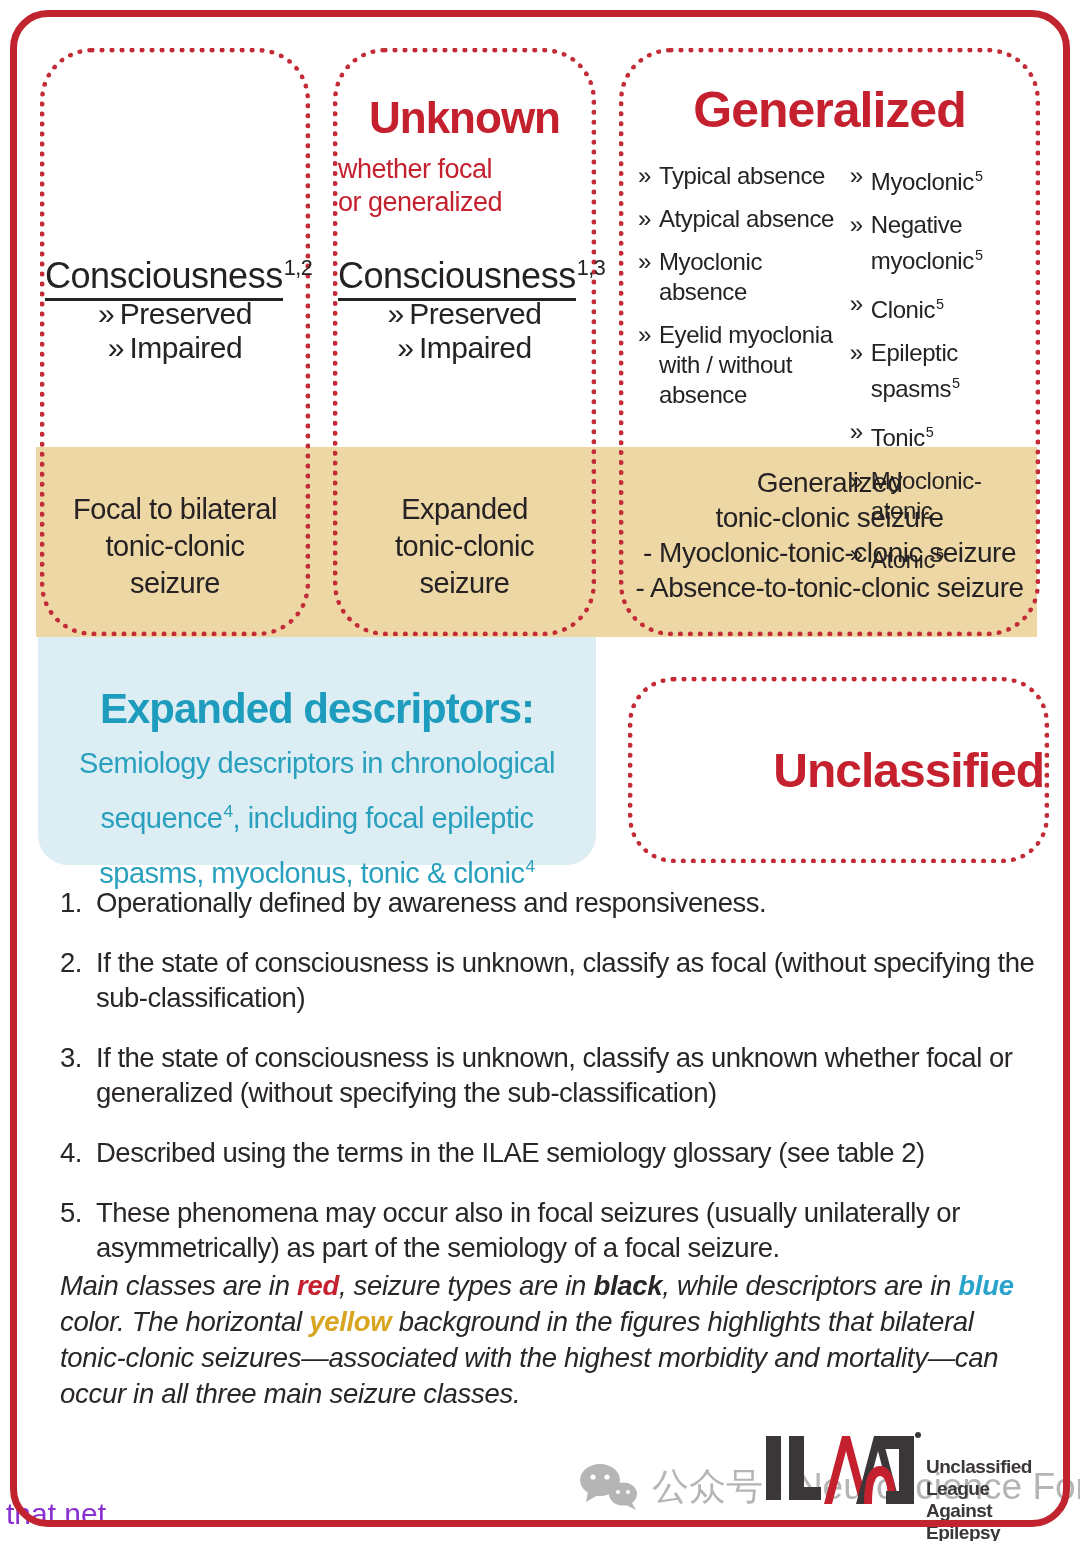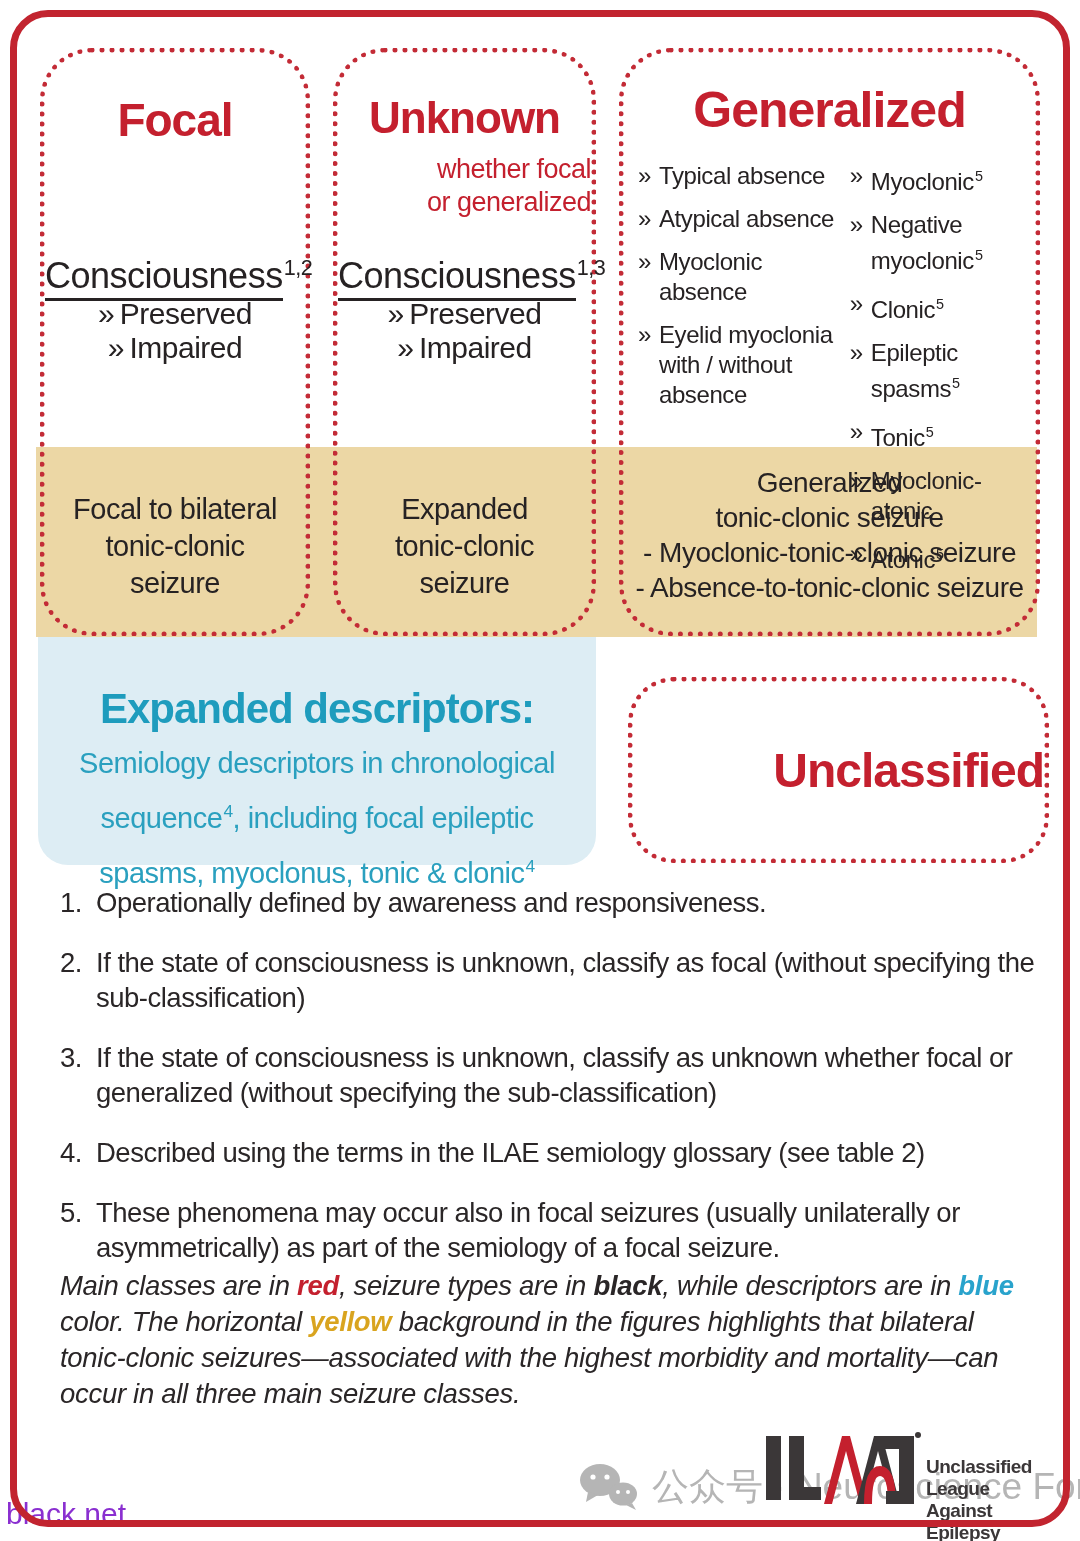--- a/index.html
+++ b/index.html
@@ -28,21 +28,21 @@
                   display:flex; align-items:center; justify-content:flex-end; }
   .box-title {
     position:absolute; left:0; width:100%; text-align:center;
     font-weight:bold; color:#c4202e; font-size:46px; letter-spacing:-1px;
   }
   .focal .box-title { top:40px; }
   .unknown .box-title { top:40px; font-size:44px; }
   .generalized .box-title { top:28px; font-size:50px; }
   .unc-title { font-weight:bold; color:#c4202e; font-size:48px; letter-spacing:-1px; }
   .subtitle {
-    position:absolute; top:100px; left:0; width:100%; text-align:right;
+    position:absolute; top:100px; left:0; width:100%; text-align:left;
     color:#c4202e; font-size:27px; line-height:33px; letter-spacing:-0.5px;
   }
   
   .consc { position:absolute; top:202px; left:0; width:100%; text-align:center; color:#28emp2425; }
   .consc-head { font-size:36px; color:#262223; letter-spacing:-0.5px; }
   .consc-word { border-bottom:3px solid #262223; padding-bottom:2px; }
   sup { font-size:0.6em; vertical-align:super; margin-left:1px; }
   .state-line { font-size:30px; color:#262223; letter-spacing:-0.5px; }
   
   .g-cols { position:absolute; top:108px; left:14px; width:400px; display:flex; }
@@ -94,21 +94,20 @@
 <div class="page">
 
   <div class="yellow-band"></div>
 
   <div class="blue-box">
     <div class="exp-title">Expanded descriptors:</div>
     <div class="exp-body"><span>Semiology descriptors in chronological sequence</span><sup>4</sup><span>, including focal epileptic spasms, myoclonus, tonic &amp; clonic</span><sup>4</sup></div>
   </div>
 
   <div class="dotted-box focal">
-    <div class="box-title">Focal</div>
     <div class="consc">
       <div class="consc-head">
         <span class="consc-word">Consciousness</span><sup>1,2</sup>
       </div>
       <div>
           <div class="state-line">» Preserved</div>
           <div class="state-line">» Impaired</div>
         </div>
     </div>
     <div class="band-text">
@@ -257,16 +256,16 @@
       <rect x="135" y="6" width="15" height="68" fill="#3b3738"></rect>
       <rect x="122" y="61" width="28" height="13" fill="#3b3738"></rect>
       <circle cx="154" cy="5" r="3" fill="#3b3738"></circle>
     </svg>
     <div class="logo-caption">
       <div>Unclassified League</div>
       <div>Against Epilepsy</div>
     </div>
   </div>
 
-  <div class="corner">black.net</div>
+  <div class="corner">that.net</div>
 
   <div class="frame"></div>
 </div>
 
 </body></html>

